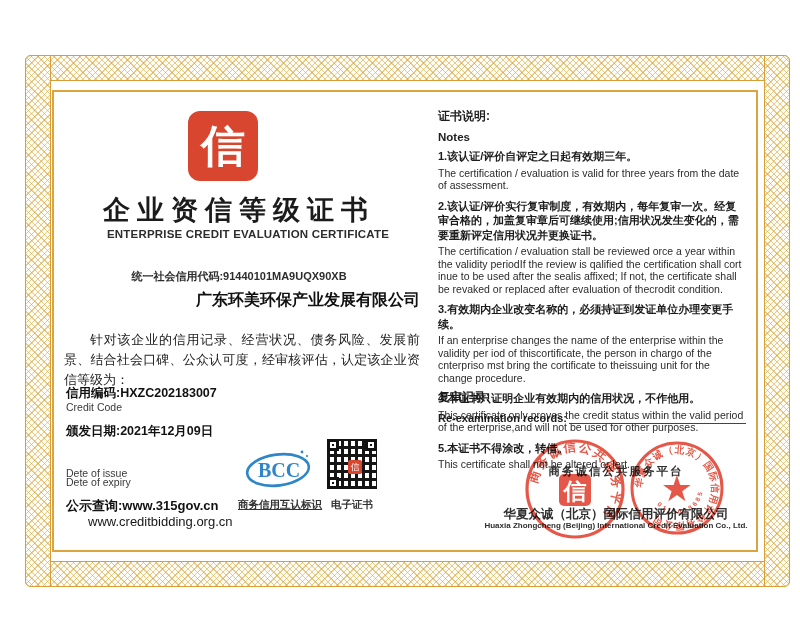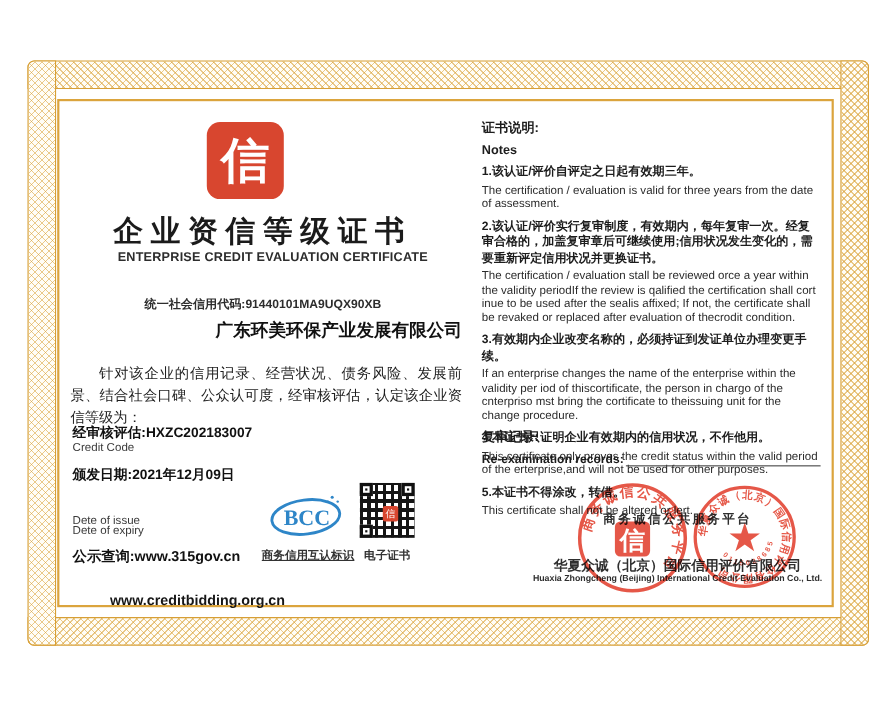--- a/index.html
+++ b/index.html
@@ -33,21 +33,21 @@
     line-height:20px;text-indent:2em;text-align:justify;font-weight:500;color:#1c1c1c;margin-top:40px;}
   .rating{position:absolute;left:58px;top:340px;width:362px;text-align:center;
     font-family:"Liberation Serif",serif;font-size:40px;font-weight:700;color:#e8452e;
     letter-spacing:12px;}
   .kv{position:absolute;left:66px;font-size:12.5px;font-weight:700;color:#111;white-space:nowrap;}
   .kv-en{position:absolute;left:66px;font-size:10.5px;font-weight:500;color:#3a3a3a;white-space:nowrap;}
   .cc-cn{top:385px;} .cc-en{top:401px;}
   .is-cn{top:423px;} .is-en{top:439px;margin-top:28px;}
   .ex-cn{top:460px;} .ex-en{top:476px;}
   .qy-cn{top:497px;font-size:13px;}
-  .url2{position:absolute;left:100px;top:514px;font-size:13px;font-weight:700;color:#161616;margin-top:24px;}
+  .url2{position:absolute;left:88px;top:514px;font-size:13px;font-weight:400;color:#161616;}
   
   .bcc{position:absolute;left:244px;top:446px;width:70px;height:46px;}
   .bcc-cap{position:absolute;left:232px;top:498px;width:96px;text-align:center;
     font-size:10.5px;font-weight:700;color:#333;text-decoration:underline;}
   .qr{position:absolute;left:324px;top:436px;width:56px;height:56px;background:#fff;
     border:3px solid #fff;box-sizing:border-box;
     background-image:
       repeating-linear-gradient(90deg,#151515 0 3px,transparent 3px 7px),
       repeating-linear-gradient(0deg,#151515 0 3px,#ffffff 3px 8px);}
   .finder{position:absolute;width:12px;height:12px;border:3px solid #111;background:#fff;box-sizing:border-box;}
@@ -92,21 +92,21 @@
     <span>信</span>
   </div>
 
   <div class="title-cn">企业资信等级证书</div>
   <div class="title-en">ENTERPRISE CREDIT EVALUATION CERTIFICATE</div>
   <div class="company">广东环美环保产业发展有限公司</div>
   <div class="uscc">统一社会信用代码:91440101MA9UQX90XB</div>
 
   <div class="paragraph">针对该企业的信用记录、经营状况、债务风险、发展前景、结合社会口碑、公众认可度，经审核评估，认定该企业资信等级为：</div>
 
-  <div class="kv cc-cn">经审核评估:HXZC202183007</div>
+  <div class="kv cc-cn">信用编码:HXZC202183007</div>
   <div class="kv-en cc-en">Credit Code</div>
   <div class="kv is-cn">颁发日期:2021年12月09日</div>
   <div class="kv-en is-en">Dete of issue</div>
   <div class="kv-en ex-en">Dete of expiry</div>
   <div class="kv qy-cn">公示查询:www.315gov.cn</div>
   <div class="url2">www.creditbidding.org.cn</div>
 
   <svg class="bcc" viewBox="0 0 70 46">
     <ellipse cx="34" cy="24" rx="31" ry="15.5" fill="none" stroke="#2e86c8" stroke-width="2.6" transform="rotate(-7 34 24)"></ellipse>
     <circle cx="58" cy="6" r="1.4" fill="#2e86c8"></circle>

